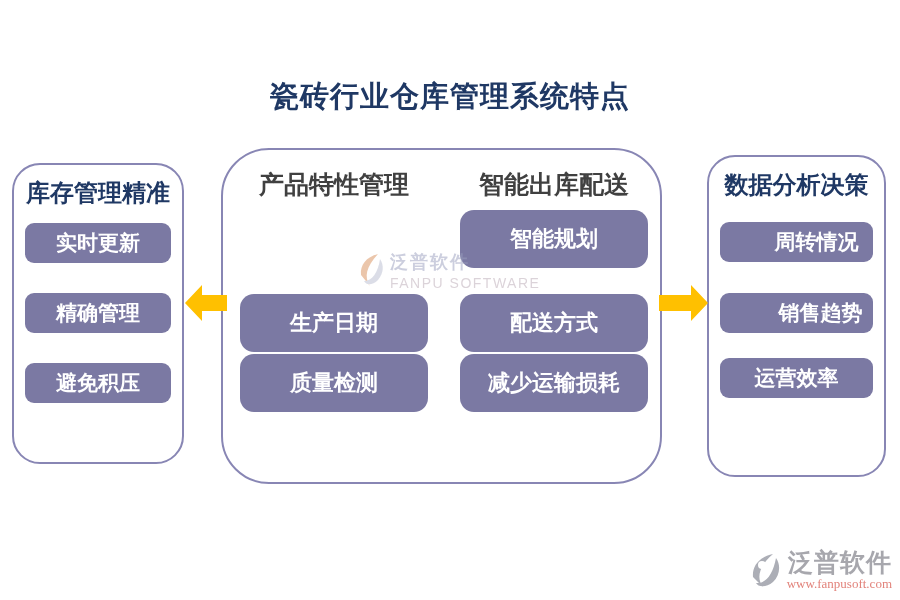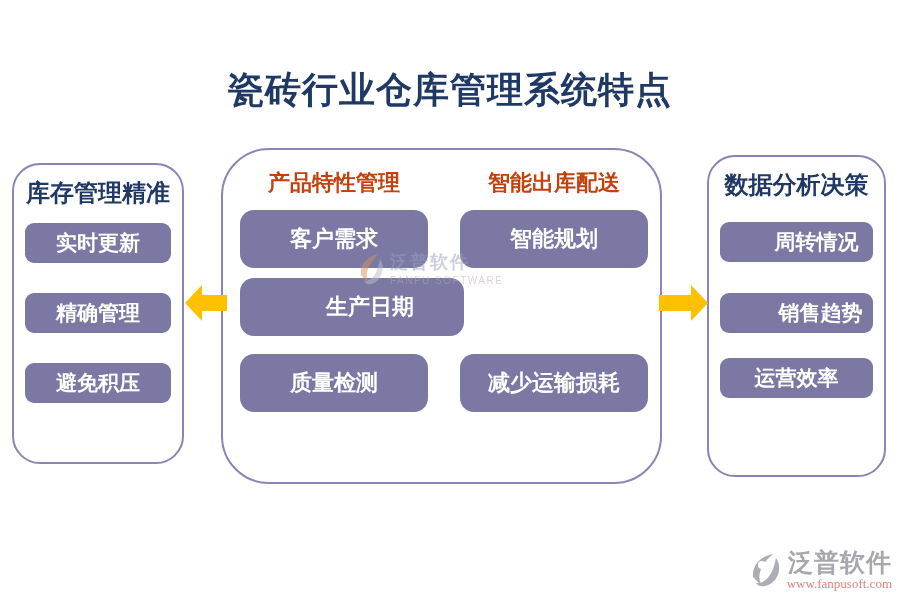--- a/index.html
+++ b/index.html
@@ -5,22 +5,22 @@
   html,body{
     margin:0; padding:0;
     width:900px; height:600px;
     background:#ffffff;
     font-family:"Liberation Sans","DejaVu Sans",sans-serif;
     overflow:hidden;
   }
   .canvas{position:relative; width:900px; height:600px; background:#fff;}
 
   .title{
-    position:absolute; top:66px; left:0; width:100%;
-    text-align:center; font-size:36px; font-weight:bold;
+    position:absolute; top:77px; left:0; width:100%;
+    text-align:center; font-size:29px; font-weight:bold;
     color:#1F3864; letter-spacing:1px;
   }
 
   .panel{
     position:absolute; background:#fff;
     border:2px solid #8886B4; box-sizing:border-box;
   }
   .panel-left {left:12px;  top:163px; width:172px; height:301px; border-radius:28px;}
   .panel-center{left:221px; top:148px; width:441px; height:336px; border-radius:48px;}
   .panel-right{left:707px; top:155px; width:179px; height:322px; border-radius:28px;}
@@ -37,39 +37,39 @@
     text-align:center;
   }
   .side-item{left:11px; right:11px; height:40px; border-radius:9px; font-size:21px;}
   .pl-i1{top:58px;} .pl-i2{top:128px;} .pl-i3{top:198px;}
   .pr-i1{top:65px;padding-left:40px;} .pr-i2{top:136px;padding-left:48px;} .pr-i3{top:201px;text-align:right;}
 
   .center-col{position:absolute; top:0; width:188px; height:100%;}
   .col1{left:17px;} .col2{left:237px;}
   .center-header{
     position:absolute; top:18px; left:0; width:100%;
-    text-align:center; font-size:22px; font-weight:bold; color:#c2410c;
+    text-align:center; font-size:25px; font-weight:bold; color:#404040;
   }
   .center-item{left:0; width:188px; height:58px; border-radius:14px; font-size:22px;}
-  .ci1{top:60px;} .ci2{top:128px;padding-left:36px;} .ci3{top:204px;}
+  .ci1{top:60px;} .ci2{top:144px;} .ci3{top:204px;}
 
   .arrow-svg{position:absolute;}
   .arrow-left-svg {left:185px; top:283px;}
   .arrow-right-svg{left:659px; top:283px;}
 
   
   .watermark{
     position:absolute; left:356px; top:251px;
     display:flex; align-items:flex-start; gap:4px;
     opacity:0.5; pointer-events:none;
   }
   .wm-icon{width:28px; height:34px; flex:0 0 auto;}
   .wm-texts{display:flex; flex-direction:column; line-height:1;}
   .wm-name{font-size:18px; font-weight:bold; color:#9A9FBE; letter-spacing:2px;}
-  .wm-sub{font-size:10px; color:#B9A8B4; letter-spacing:1.5px; margin-top:5px;}
+  .wm-sub{font-size:14px; color:#B9A8B4; letter-spacing:1.5px; margin-top:5px;}
 
   
   .logo{
     position:absolute; right:8px; bottom:10px;
     display:flex; align-items:center; gap:4px;
   }
   .logo-icon{width:34px; height:34px; flex:0 0 auto;}
   .logo-texts{display:flex; flex-direction:column; align-items:flex-end; line-height:1;}
   .logo-name{font-size:25px; font-weight:bold; color:#A7A7AD; letter-spacing:1px;}
   .logo-url{font-size:13px; font-weight:normal; color:#E2837B;
@@ -85,27 +85,27 @@
   <div class="panel panel-left">
     <div class="panel-header">库存管理精准</div>
     <div class="item side-item pl-i2">精确管理</div>
     <div class="item side-item pl-i1">实时更新</div>
     <div class="item side-item pl-i3">避免积压</div>
   </div>
 
   <div class="panel panel-center">
     <div class="center-col col1">
       <div class="center-header">产品特性管理</div>
-      <div class="item center-item ci1">客户需求</div>
       <div class="item center-item ci2">生产日期</div>
       <div class="item center-item ci3">质量检测</div>
     </div>
     <div class="center-col col2">
       <div class="center-header">智能出库配送</div>
       <div class="item center-item ci1">智能规划</div>
+      <div class="item center-item ci2">配送方式</div>
       <div class="item center-item ci3">减少运输损耗</div>
     </div>
 
     <div class="watermark" style="left:135px; top:103px; position:absolute;">
       <svg class="wm-icon" viewBox="0 0 28 34">
         <path d="M20 1 C8 4 2 12 3 22 L12 33 C6 24 8 14 20 1 Z" fill="#D98F5A"></path>
         <path d="M22 6 C26 12 26 20 20 27 C14 33 8 32 6 28 C14 28 20 20 22 6 Z" fill="#B9BDD0"></path>
       </svg>
       <div class="wm-texts">
         <span class="wm-name">泛普软件</span>

